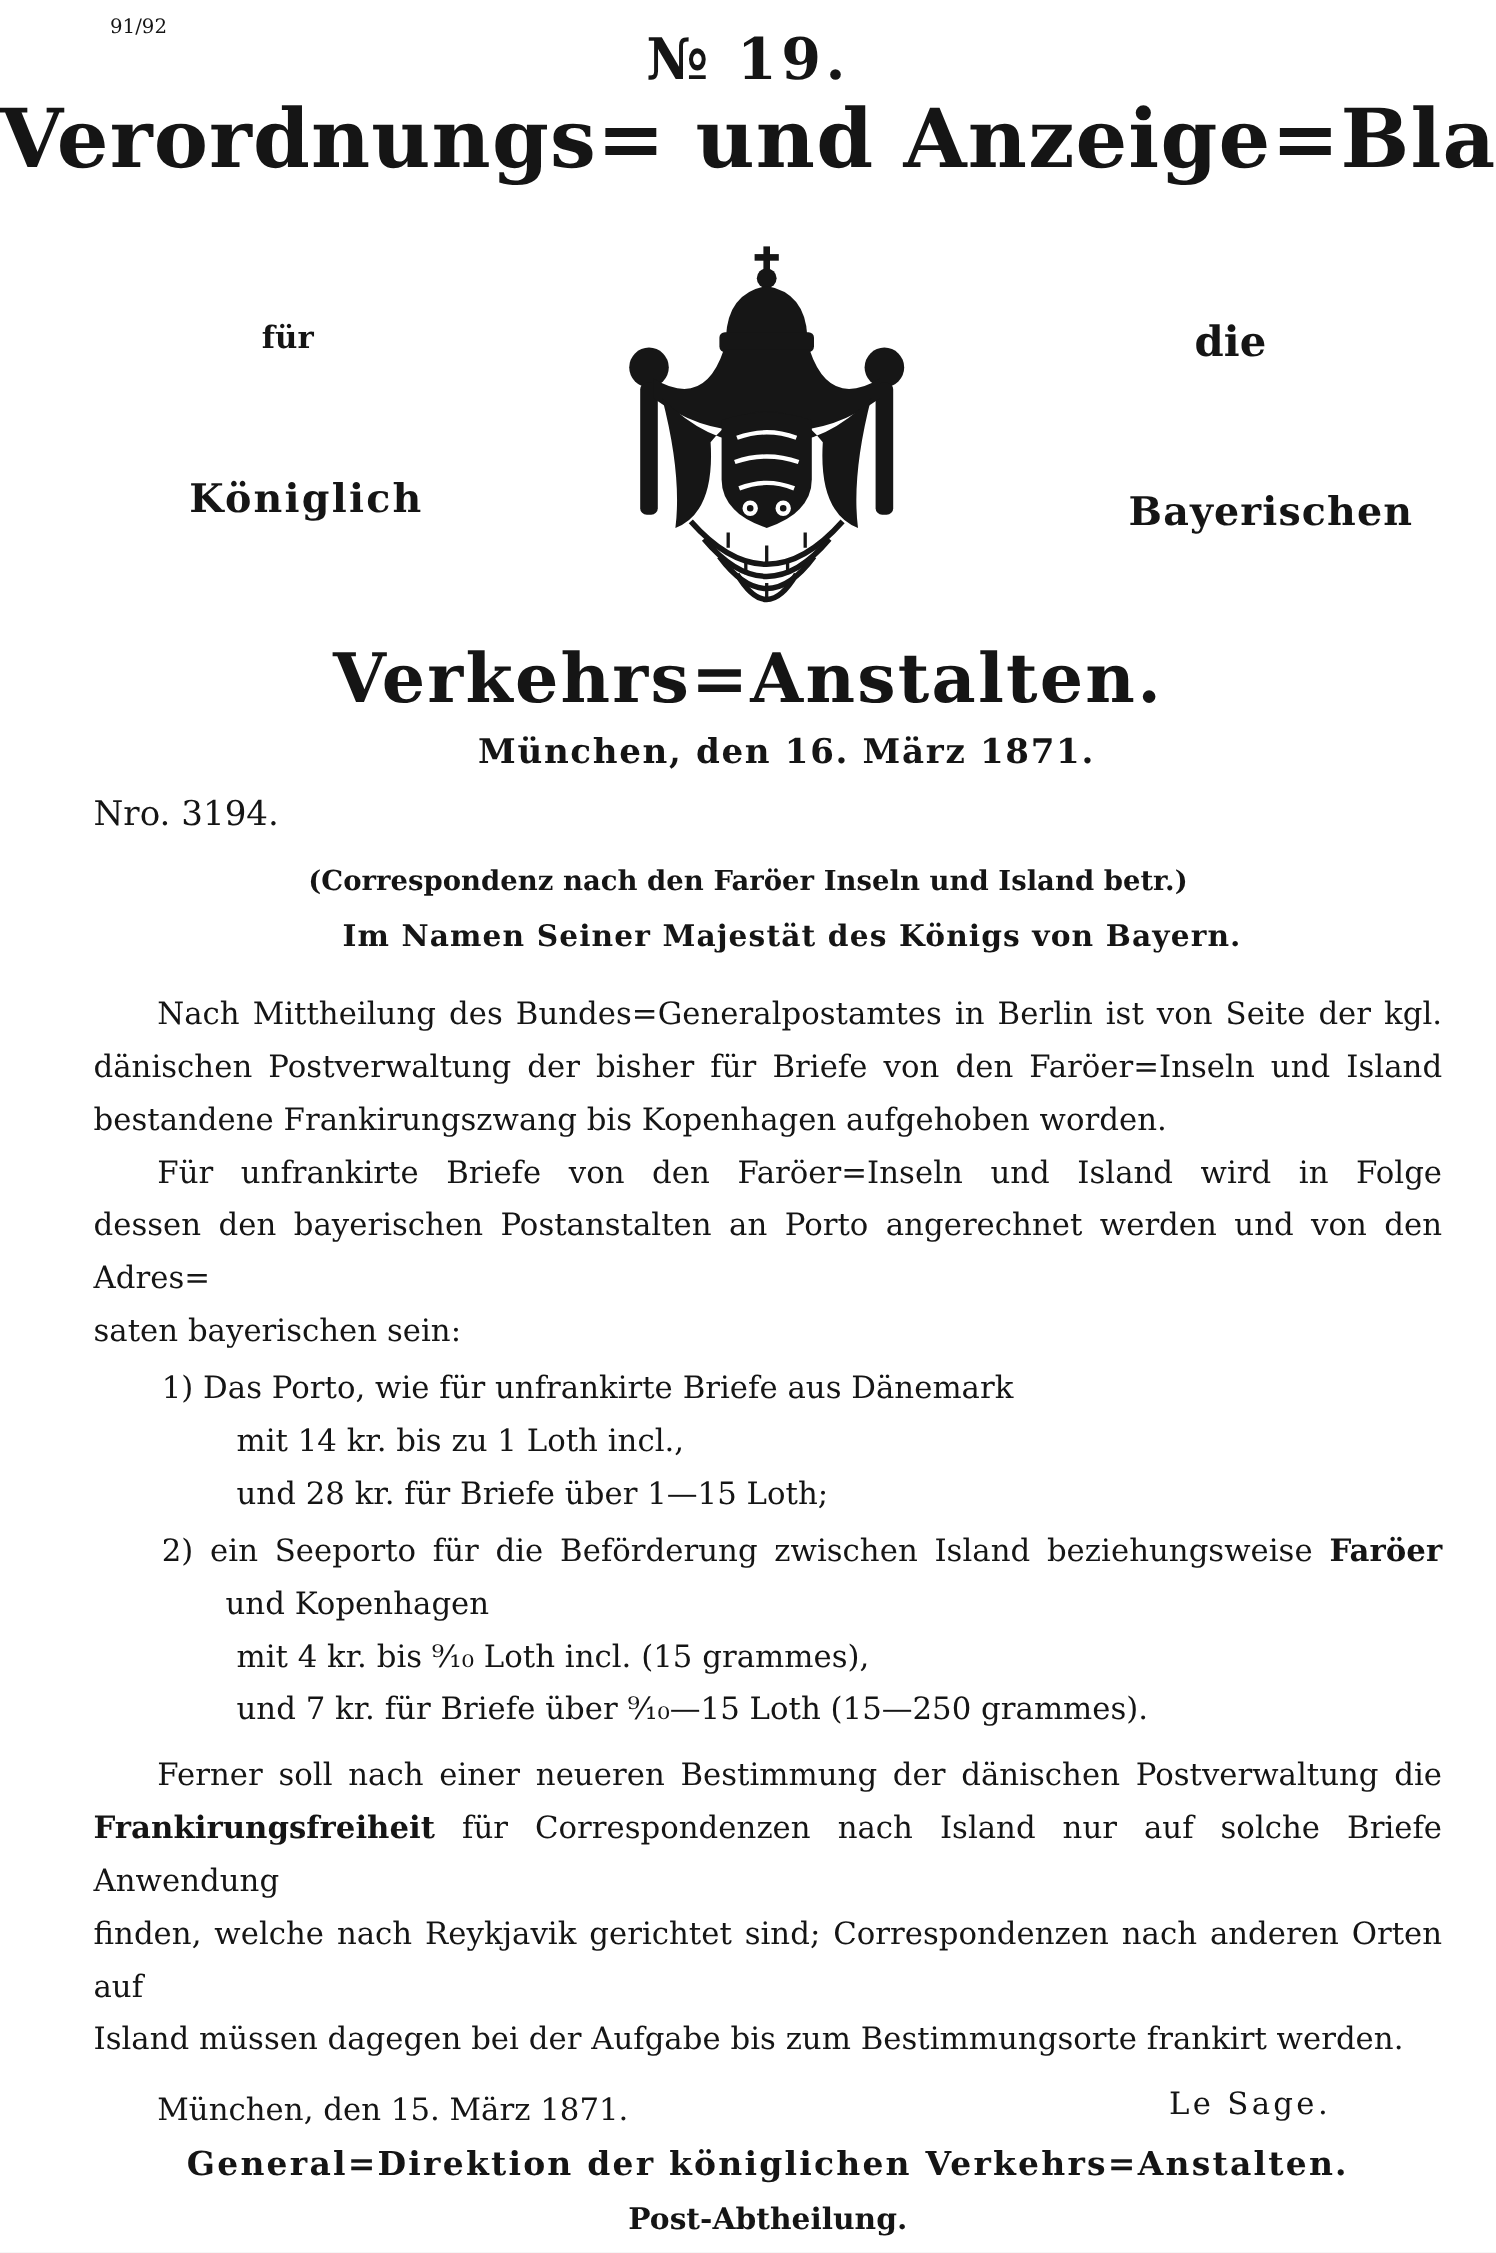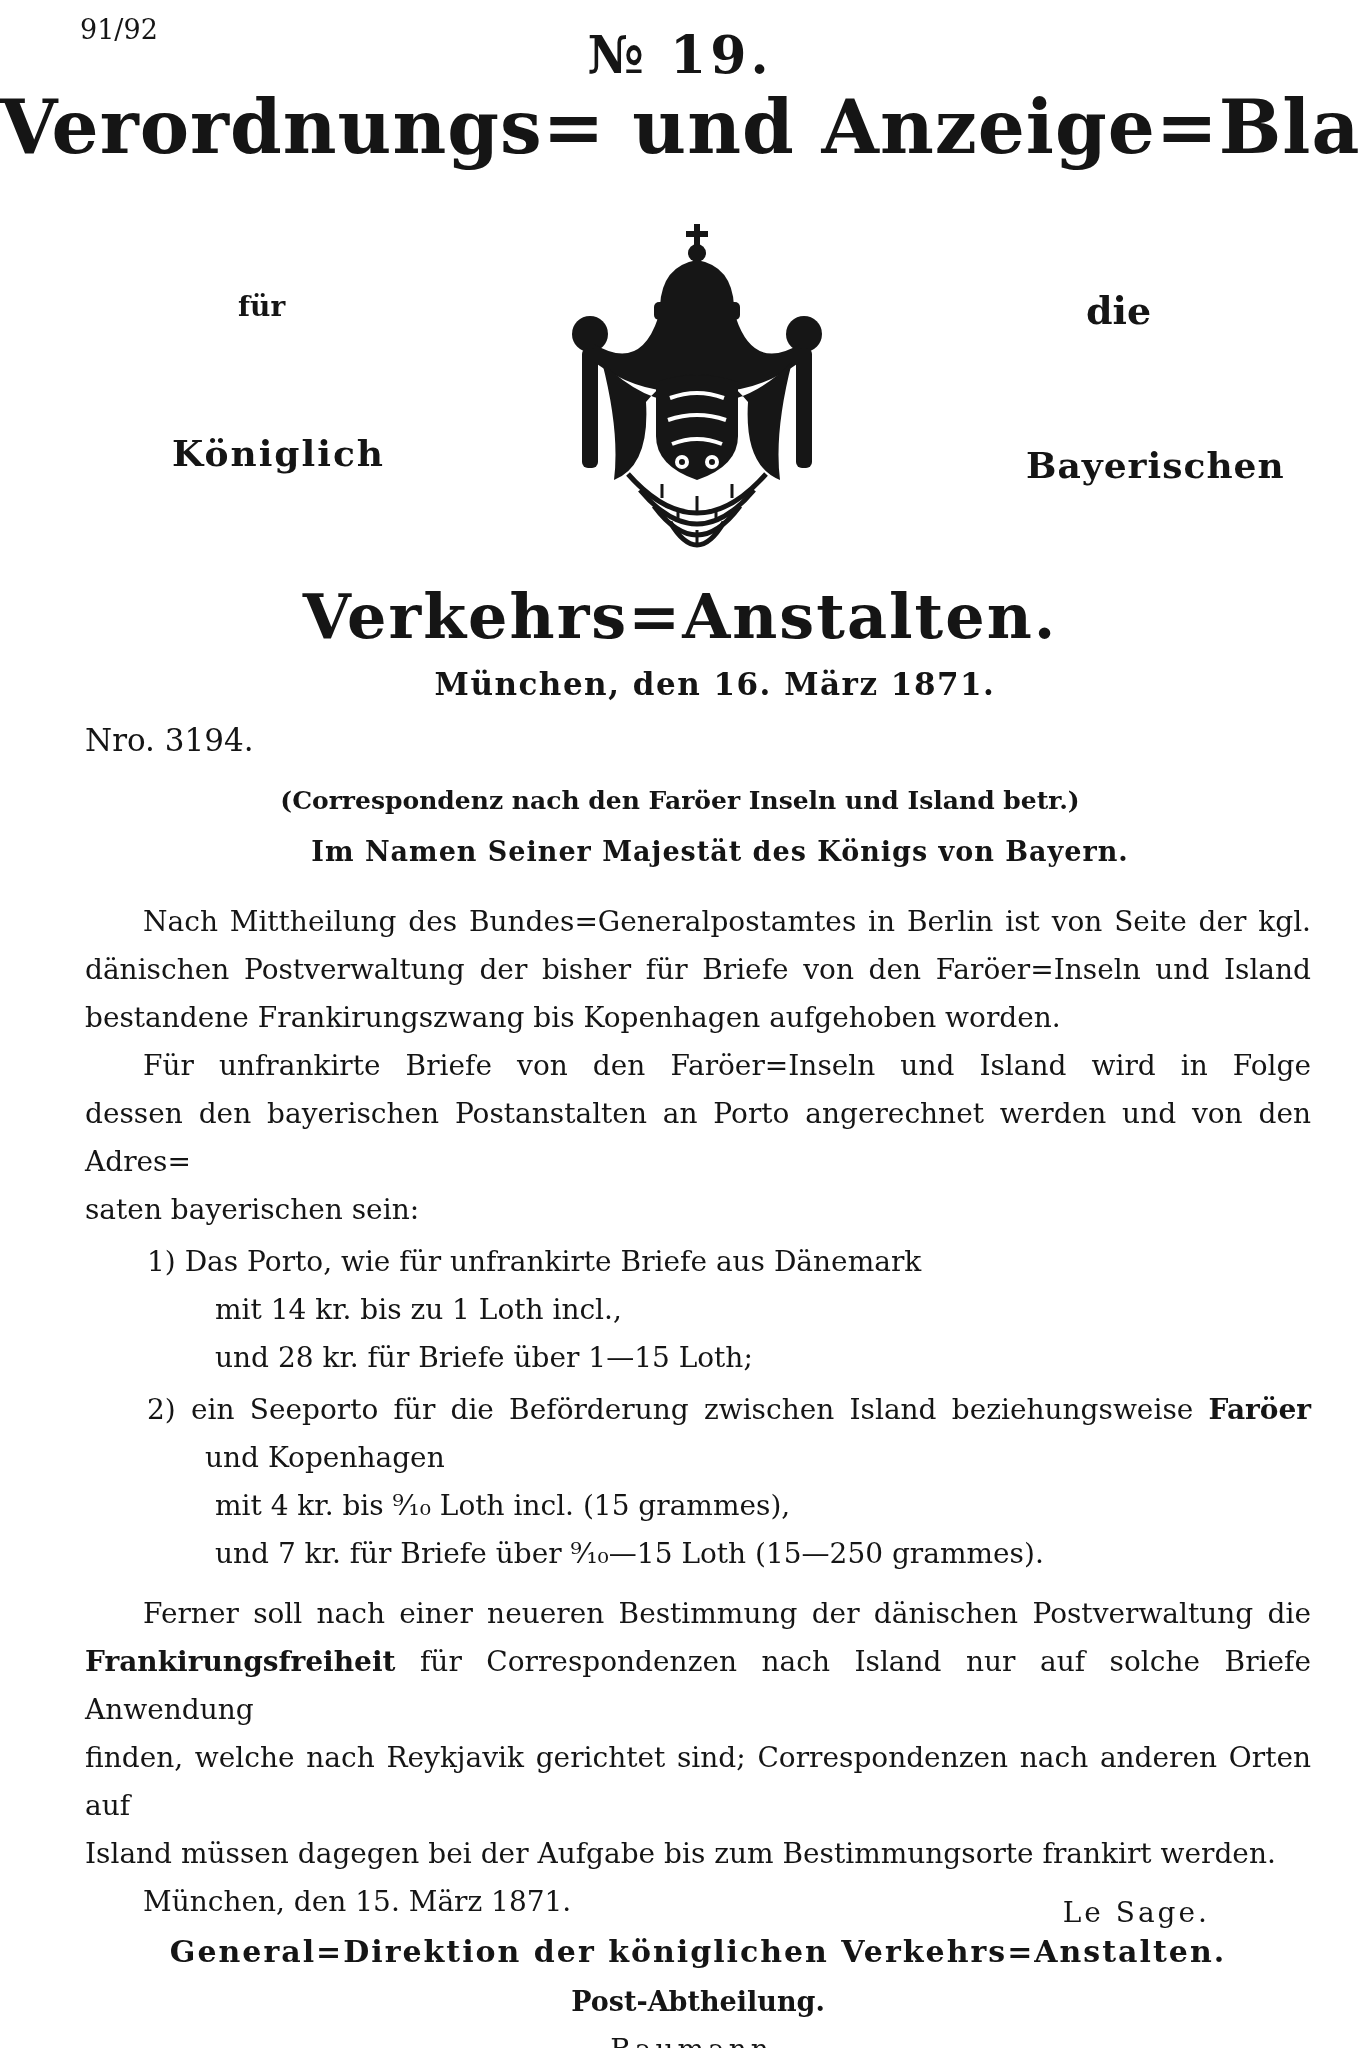--- a/index.html
+++ b/index.html
@@ -5,21 +5,21 @@
   html,body { margin:0; padding:0; background:#e8e8e8; }
   .page {
     position:relative; width:1360px; height:2048px; margin:0 auto;
     background:#ffffff; color:#151515;
     font-family:"DejaVu Serif", serif;
     overflow:hidden;
   }
   .abs { position:absolute; }
   .center { left:0; width:100%; text-align:center; }
 
-  .folio { left:80px; top:14px; font-size:27px; }
+  .folio { left:100px; top:14px; font-size:18px; }
   .issue-no { top:24px; font-size:52px; font-weight:bold; letter-spacing:4px; }
   .masthead { top:84px; font-size:74px; font-weight:bold; letter-spacing:1px; white-space:nowrap; }
 
   .word-fuer { left:238px; top:290px; font-size:28px; font-weight:bold; }
   .word-die  { left:1086px; top:288px; font-size:38px; font-weight:bold; }
   .word-koeniglich { left:172px; top:432px; font-size:36px; font-weight:bold; letter-spacing:2px; }
   .word-bayerischen { left:1026px; top:444px; font-size:36px; font-weight:bold; letter-spacing:1px; }
 
   .emblem { left:550px; top:222px; width:294px; height:364px; }
 
@@ -38,21 +38,21 @@
   .ln.left { text-align:left; text-align-last:left; }
   .ln.first { padding-left:58px; }
   .b { font-weight:bold; }
 
   .li-line1 { padding-left:62px; }
   .li-cont  { padding-left:120px; }
   .li-sub   { padding-left:130px; }
   .item { margin-top:4px; }
   .para3 { margin-top:12px; }
 
-  .closing-dateline { padding-left:58px; }
+  .closing-dateline { margin-top:16px; padding-left:58px; }
   .sig-org { text-align:center; font-weight:bold; font-size:30px; letter-spacing:2px; margin-top:2px; }
   .sig-dept { text-align:center; font-weight:bold; font-size:27px; margin-top:2px; }
   .sig-name { text-align:center; font-size:28px; letter-spacing:4px; }
   .countersig { top:1896px; right:150px; font-size:28px; letter-spacing:3px; }
 </style>
 </head>
 <body>
 
 <div class="page">
 

